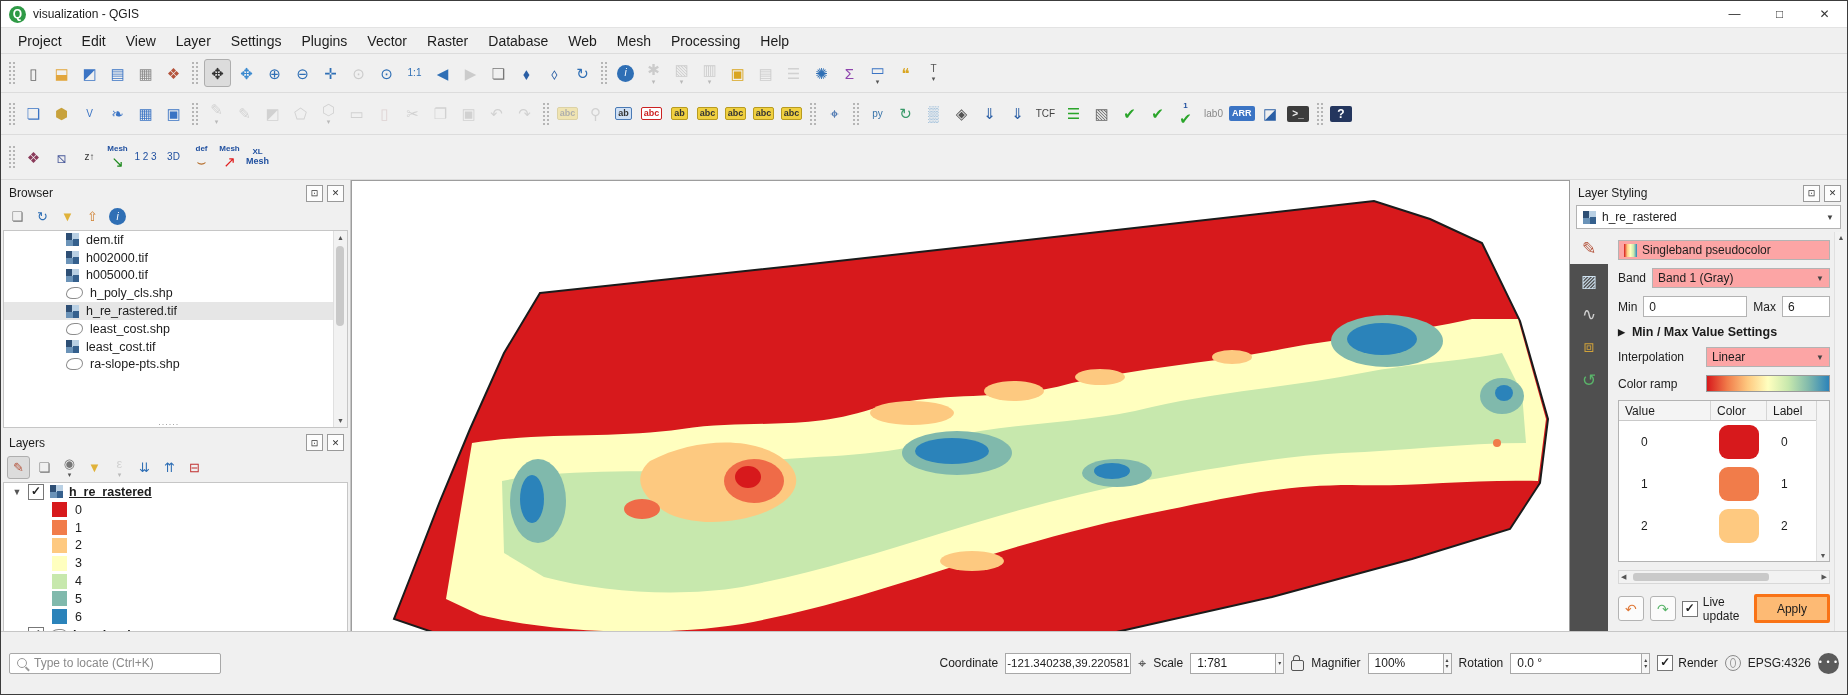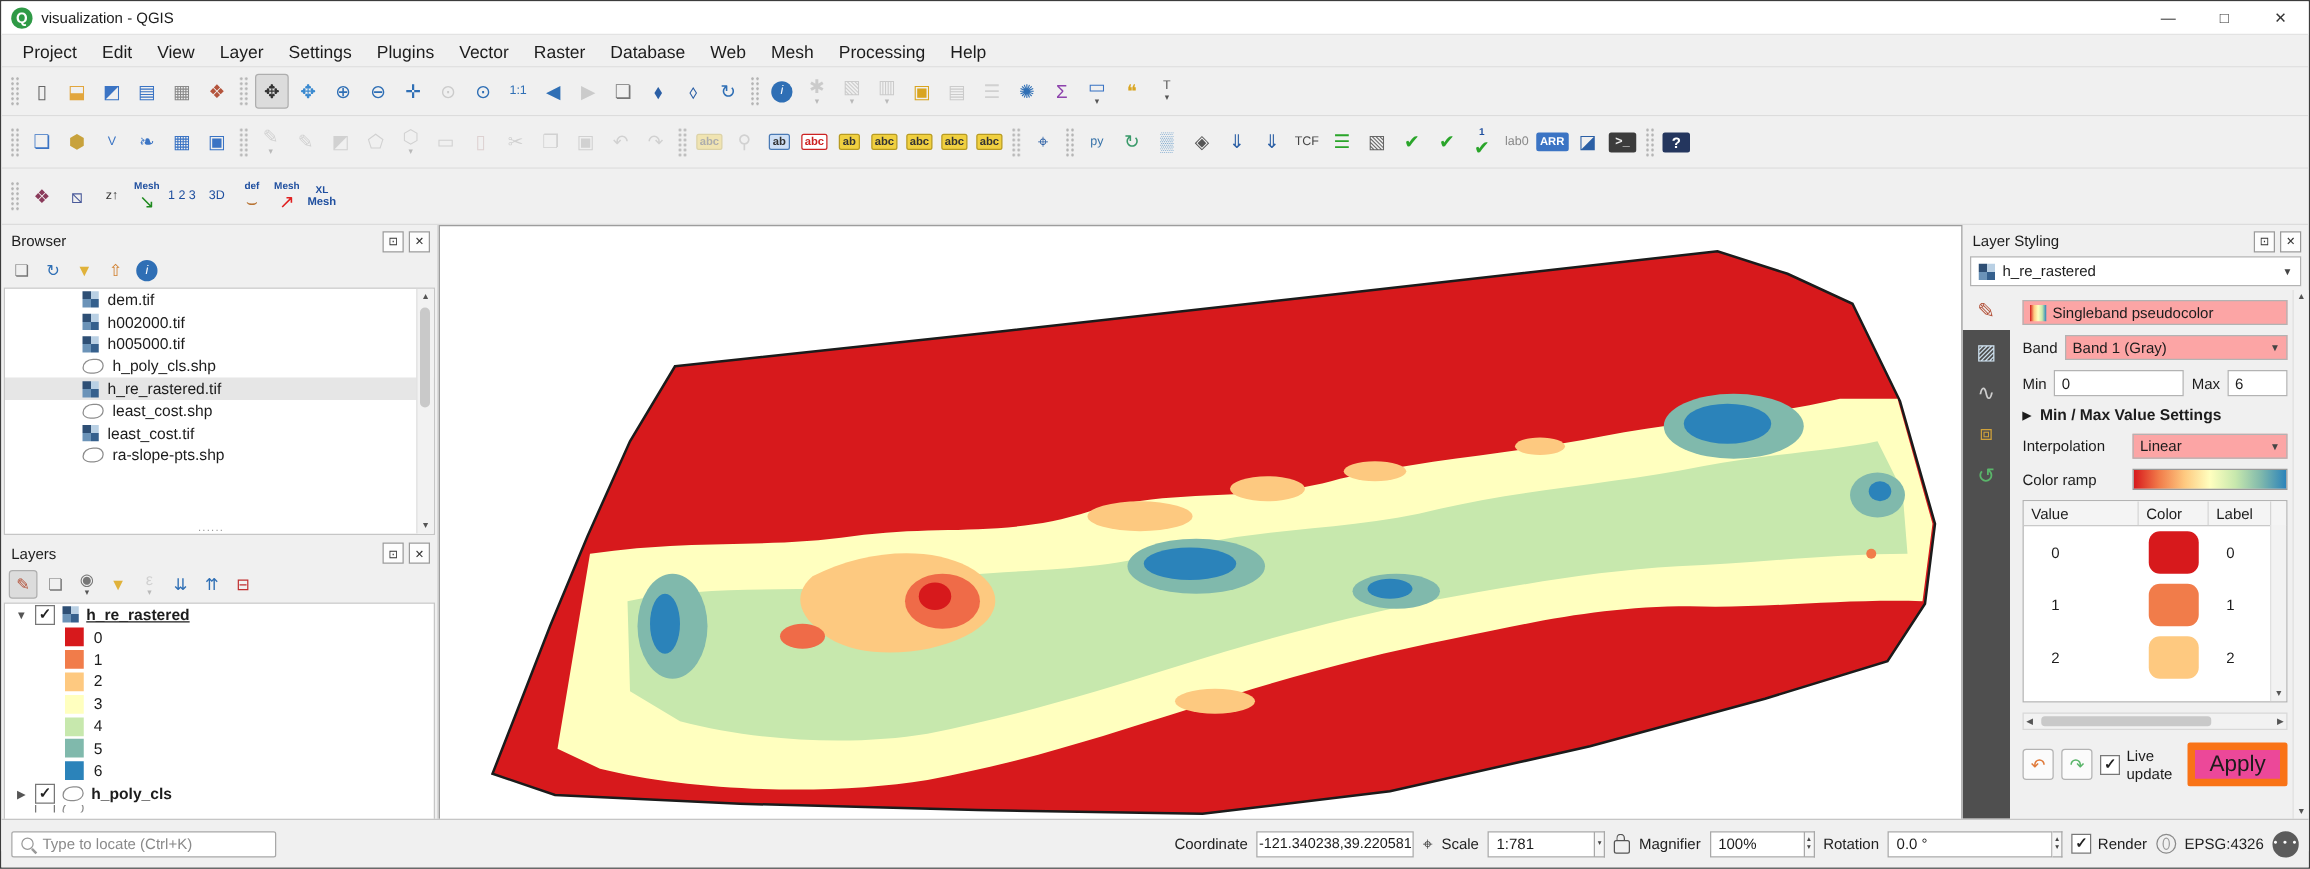--- a/index.html
+++ b/index.html
@@ -89,28 +89,28 @@
   .vtr .v{padding-left:22px}
   .vtr .c{display:flex;justify-content:center}
   .vtr .c i{width:40px;height:34px;border-radius:9px;display:block}
   .vtr .l{padding-left:14px}
   .tvsb{position:absolute;right:0;top:19px;bottom:0;width:12px;background:#f2f2f2;border-left:1px solid #e0e0e0;
         display:flex;align-items:flex-end;justify-content:center;font-size:7px;color:#555;padding-bottom:2px}
   .hscroll{height:12px;background:#f2f2f2;border:1px solid #d8d8d8;display:flex;align-items:center;justify-content:space-between;font-size:7px;color:#555;padding:0 2px;position:relative}
   .hscroll .hthumb{position:absolute;left:14px;right:60px;top:2px;bottom:2px;background:#c9c9c9;border-radius:3px}
   .ctrlrow{display:flex;align-items:center;gap:6px;margin-top:2px}
   .ubtn{width:30px;height:23px;border:1px solid #b3b3b3;background:#fbfbfb;border-radius:3px;display:flex;align-items:center;justify-content:center;font-size:14px}
-  .applybtn{margin-left:auto;width:88px;height:23px;border:6px solid #f97316;background:#ec4899;border-radius:2px;display:flex;align-items:center;justify-content:center;font-size:18px}
+  .applybtn{margin-left:auto;width:88px;height:23px;border:3px solid #f97316;background:#fdba74;border-radius:2px;display:flex;align-items:center;justify-content:center;font-size:12px}
   .rtabs{display:flex;align-items:flex-end;height:26px;padding-left:4px;gap:2px}
   .rtab{padding:4px 14px;border:1px solid #bdbdbd;border-bottom:none;background:#e2e2e2;font-size:12.5px;border-radius:2px 2px 0 0}
   .rtab.active{background:#f7f7f7}
   .rvsb{width:12px;background:#f2f2f2;border-left:1px solid #e0e0e0;display:flex;flex-direction:column;align-items:center;justify-content:space-between;font-size:7px;color:#555;padding:2px 0}
   
   .statusbar{position:absolute;bottom:0;left:0;right:0;height:30px;background:#f0f0f0;border-top:1px solid #c6c6c6;
-             display:flex;align-items:center;gap:7px;padding:4px 8px;font-size:12px}
+             display:flex;align-items:center;gap:7px;padding:16px 8px;font-size:12px}
   .locate{width:196px;height:19px;border:1px solid #a8a8a8;border-radius:2px;background:#fff;display:flex;align-items:center;gap:7px;padding:0 7px;color:#8a8a8a}
   .mag{width:8px;height:8px;border:1.5px solid #999;border-radius:50%;position:relative}
   .mag:after{content:"";position:absolute;width:5px;height:1.5px;background:#999;transform:rotate(45deg);right:-4px;bottom:-2px}
   .slabel{color:#222}
   .sinput{background:#fff;border:1px solid #a8a8a8;height:19px;display:flex;align-items:center;padding:0 6px}
   .coordbox{width:112px;justify-content:center;font-size:11.5px}
   .scombo{width:72px}
   .sspin{display:flex;align-items:center}
   .spinarr{display:flex;flex-direction:column;justify-content:center;height:19px;border:1px solid #a8a8a8;border-left:none;padding:0 2px;font-size:6px;line-height:6px;color:#444;background:#f6f6f6}
   .lock{width:11px;height:9px;border:1.5px solid #555;border-radius:2px;position:relative;margin-top:5px}

